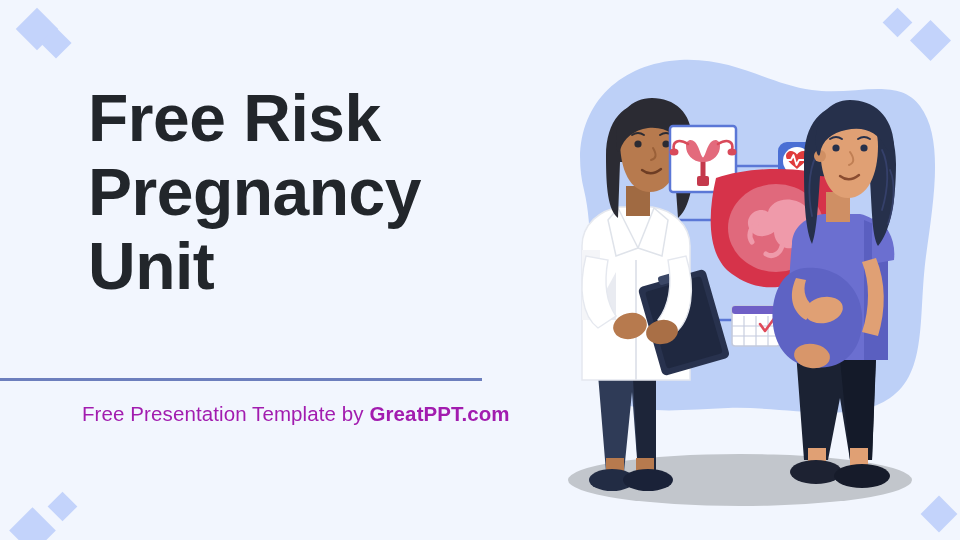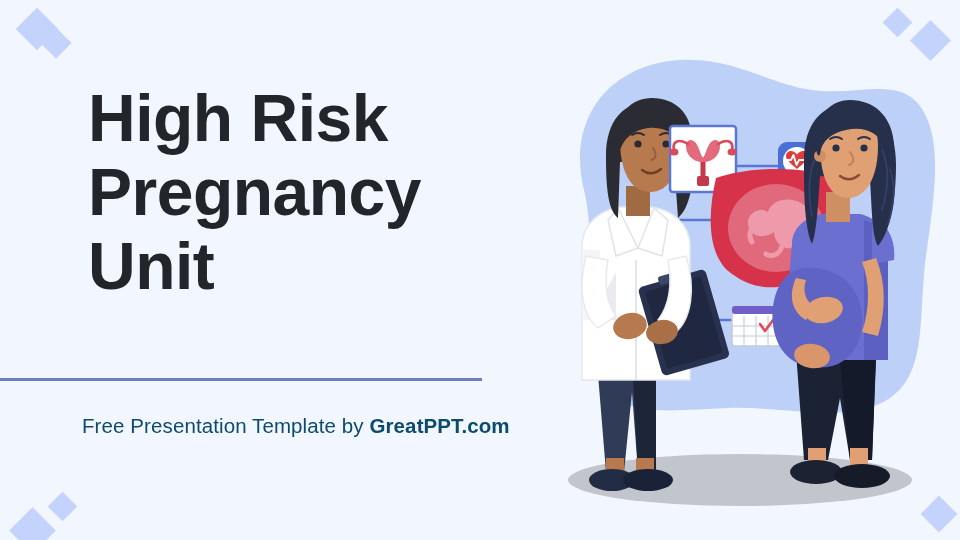--- a/index.html
+++ b/index.html
@@ -51,23 +51,23 @@
     position: absolute;
     left: 0px;
     top: 378px;
     width: 482px;
     height: 3px;
     background: #6d7fbd;
   }
   .subtitle {
     position: absolute;
     left: 82px;
-    top: 414px;
+    top: 402px;
     font-size: 20.5px;
-    color: #0c4a6e;
+    color: #a21caf;
     letter-spacing: 0.1px;
   }
   .subtitle b { font-weight: 700; }
 
   
   #illustration {
     position: absolute;
     left: 520px;
     top: 20px;
     width: 440px;
@@ -81,21 +81,21 @@
 <div id="slide">
 
   <div class="diamond d-tl-1"></div>
   <div class="diamond d-tl-2"></div>
   <div class="diamond d-tr-1"></div>
   <div class="diamond d-tr-2"></div>
   <div class="diamond d-bl-1"></div>
   <div class="diamond d-bl-2"></div>
   <div class="diamond d-br-1"></div>
 
-  <div class="title">High Risk
+  <div class="title">Free Risk
 Pregnancy
 Unit</div>
 
   <div class="divider"></div>
 
   <div class="subtitle"><span>Free Presentation Template by </span><b>GreatPPT.com</b></div>
 
   <div id="illustration">
     <svg viewBox="0 0 440 510" xmlns="http://www.w3.org/2000/svg">
 

